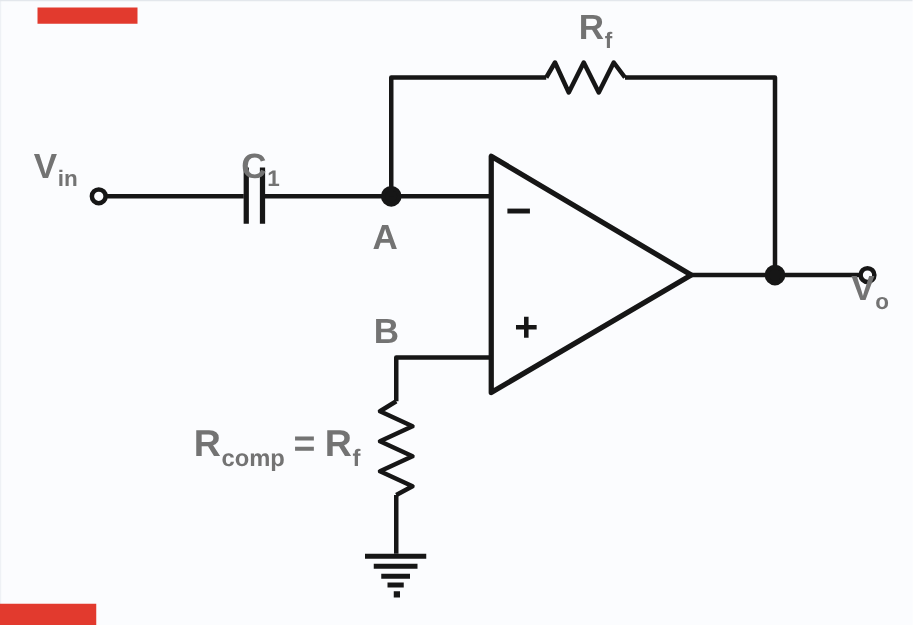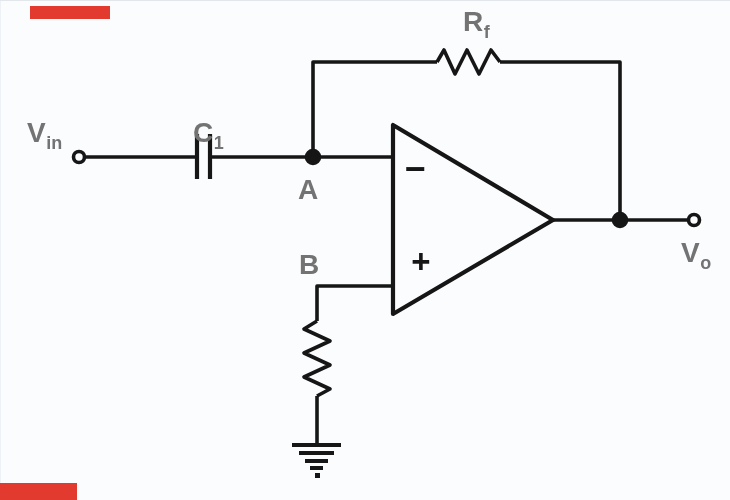--- a/index.html
+++ b/index.html
@@ -32,21 +32,21 @@
     letter-spacing:0;
   }
   .lbl.vin{left:27px;top:119px;}
   .lbl.c1{left:193px;top:98px;margin-top:21px;}
   .lbl.node-a{left:298px;top:176px;}
   .lbl.rf{left:463px;top:8px;}
   .lbl.node-b{left:299px;top:251px;}
   .lbl.rcomp{left:155px;top:341px;font-size:30px;}
   .lbl.rcomp .sub{font-size:19px;top:8px;}
   .lbl.rcomp .eq{margin:0 7px;}
-  .lbl.vo{left:681px;top:239px;text-align:right;}
+  .lbl.vo{left:681px;top:217px;text-align:right;}
   .sign{
     position:absolute;
     color:#161616;
     font-weight:700;
     line-height:1;
     text-align:center;
   }
   .sign.minus{left:398px;top:151px;width:34px;font-size:36px;}
   .sign.plus{left:404px;top:245px;width:34px;font-size:33px;}
 </style>
@@ -103,19 +103,20 @@
   <div class="lbl vin"><span>V</span><span class="sub">in</span></div>
 
   <div class="lbl c1"><span>C</span><span class="sub">1</span></div>
 
   <div class="lbl node-a">A</div>
 
   <div class="lbl rf"><span>R</span><span class="sub">f</span></div>
 
   <div class="lbl node-b">B</div>
 
+  <div class="lbl rcomp"><span>R</span><span class="sub">comp</span><span class="eq">=</span><span>R</span><span class="sub">f</span></div>
 
   <div class="lbl vo"><span>V</span><span class="sub">o</span></div>
 
   <div class="sign minus">−</div>
   <div class="sign plus">+</div>
 
 </div>
 
 </body></html>

